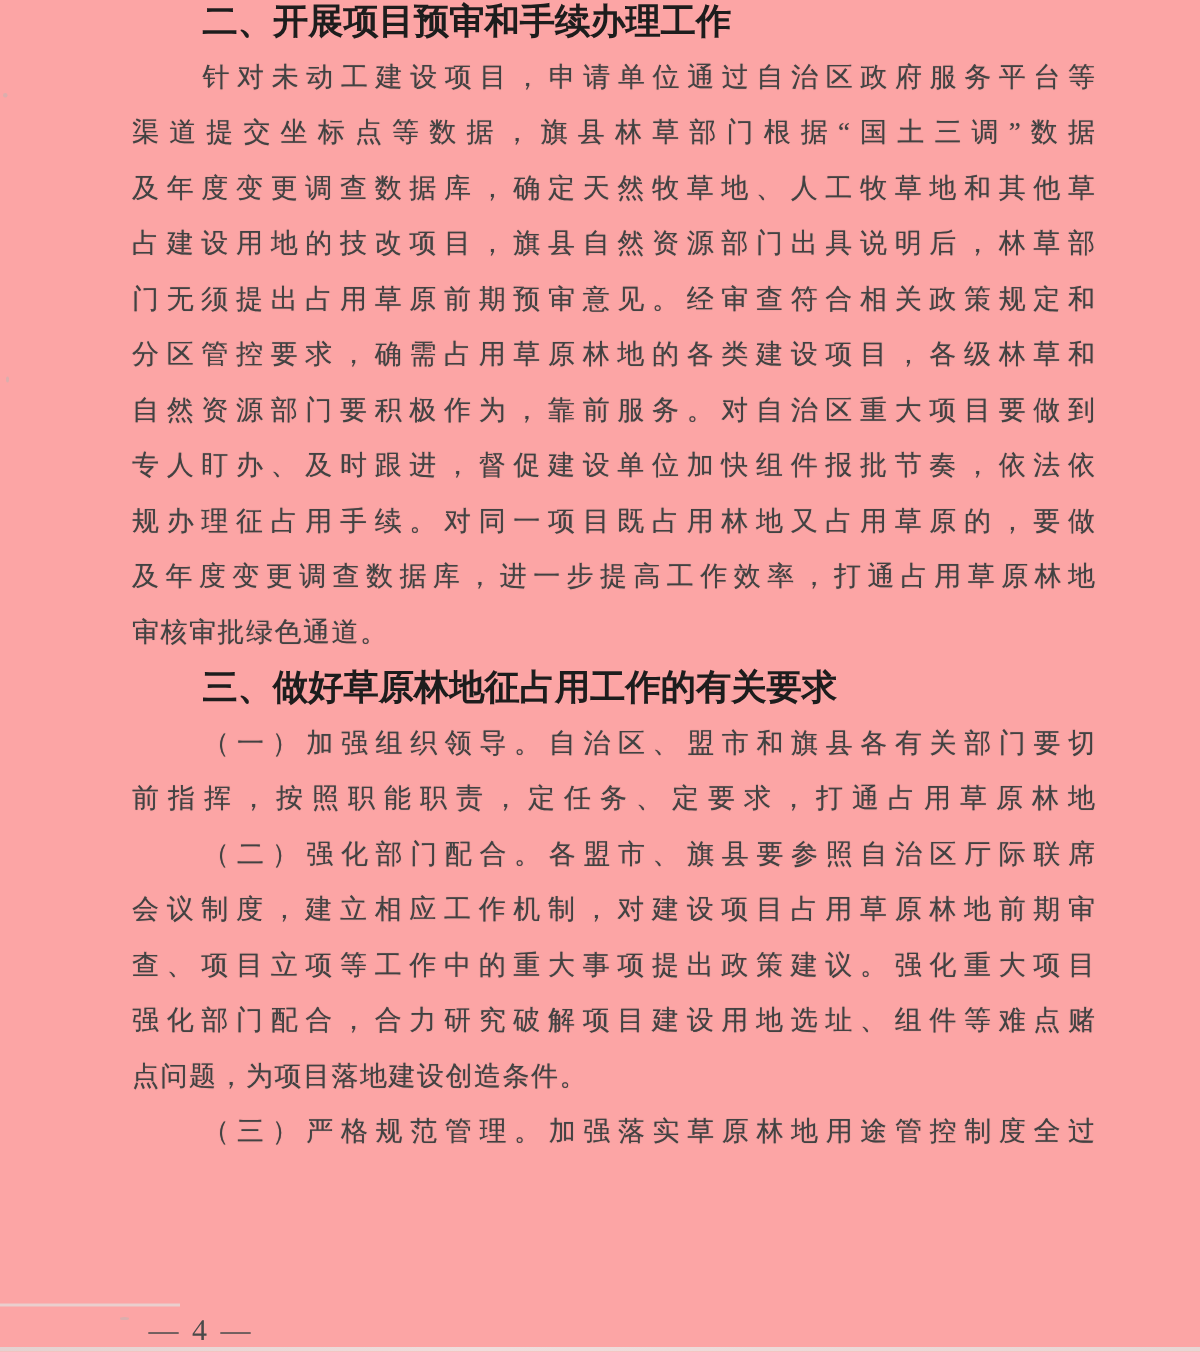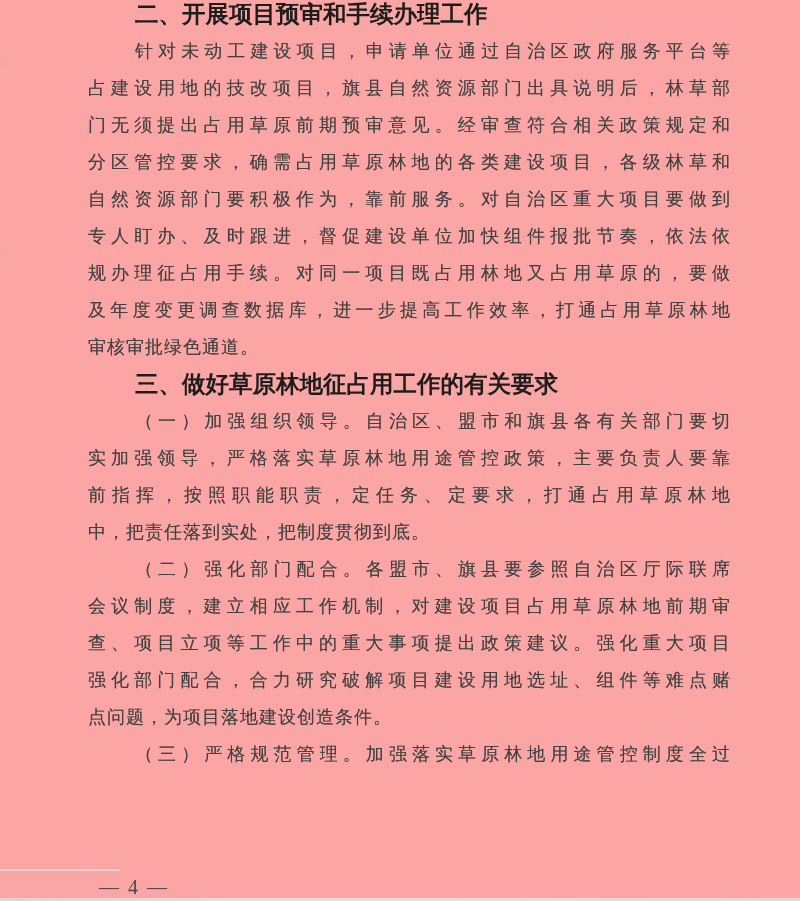--- a/index.html
+++ b/index.html
@@ -71,33 +71,33 @@
   }
 </style>
 </head>
 <body>
 
 <div class="page">
 
   <div class="textblock">
     <div class="line h ind">二、开展项目预审和手续办理工作</div>
     <div class="line j ind">针对未动工建设项目，申请单位通过自治区政府服务平台等</div>
+    <div class="line j">渠道提交坐标点等数据，旗县林草部门根据“国土三调”数据</div>
+    <div class="line j">及年度变更调查数据库，确定天然牧草地、人工牧草地和其他草</div>
     <div class="line j">占建设用地的技改项目，旗县自然资源部门出具说明后，林草部</div>
     <div class="line j">门无须提出占用草原前期预审意见。经审查符合相关政策规定和</div>
     <div class="line j">分区管控要求，确需占用草原林地的各类建设项目，各级林草和</div>
     <div class="line j">自然资源部门要积极作为，靠前服务。对自治区重大项目要做到</div>
     <div class="line j">专人盯办、及时跟进，督促建设单位加快组件报批节奏，依法依</div>
     <div class="line j">规办理征占用手续。对同一项目既占用林地又占用草原的，要做</div>
     <div class="line j">及年度变更调查数据库，进一步提高工作效率，打通占用草原林地</div>
     <div class="line">审核审批绿色通道。</div>
     <div class="line h ind">三、做好草原林地征占用工作的有关要求</div>
     <div class="line j ind">（一）加强组织领导。自治区、盟市和旗县各有关部门要切</div>
-    <div class="line j">实加强领导，严格落实草原林地用途管控政策，主要负责人要靠</div>
     <div class="line j">前指挥，按照职能职责，定任务、定要求，打通占用草原林地</div>
-    <div class="line">中，把责任落到实处，把制度贯彻到底。</div>
     <div class="line j ind">（二）强化部门配合。各盟市、旗县要参照自治区厅际联席</div>
     <div class="line j">会议制度，建立相应工作机制，对建设项目占用草原林地前期审</div>
     <div class="line j">查、项目立项等工作中的重大事项提出政策建议。强化重大项目</div>
     <div class="line j">强化部门配合，合力研究破解项目建设用地选址、组件等难点赌</div>
     <div class="line">点问题，为项目落地建设创造条件。</div>
     <div class="line j ind">（三）严格规范管理。加强落实草原林地用途管控制度全过</div>
   </div>
 
   <div class="footer">— 4 —</div>
 

